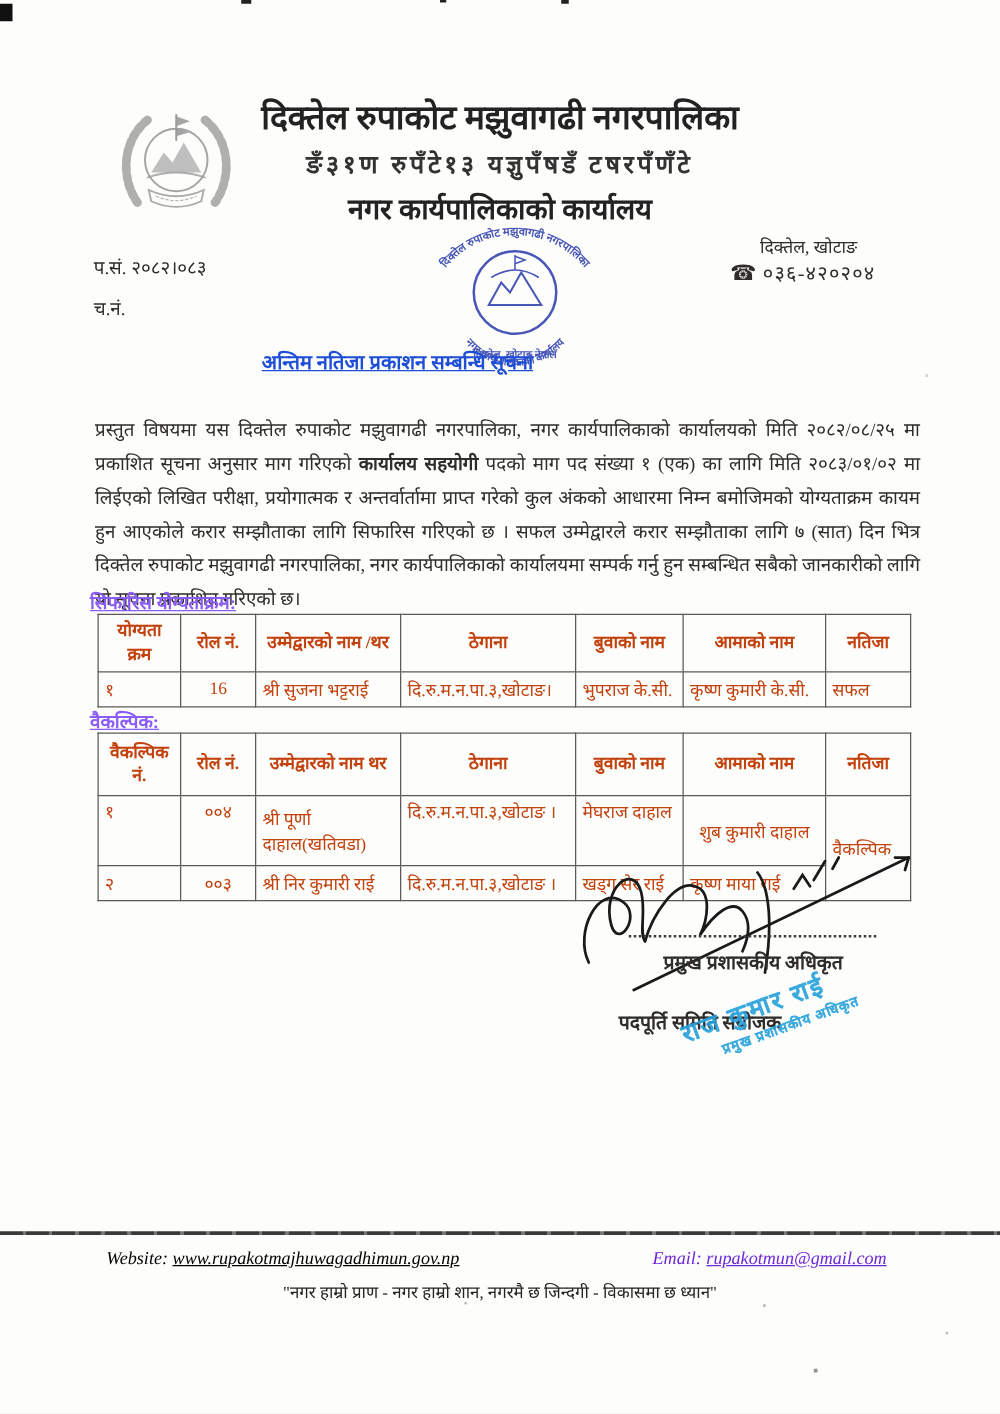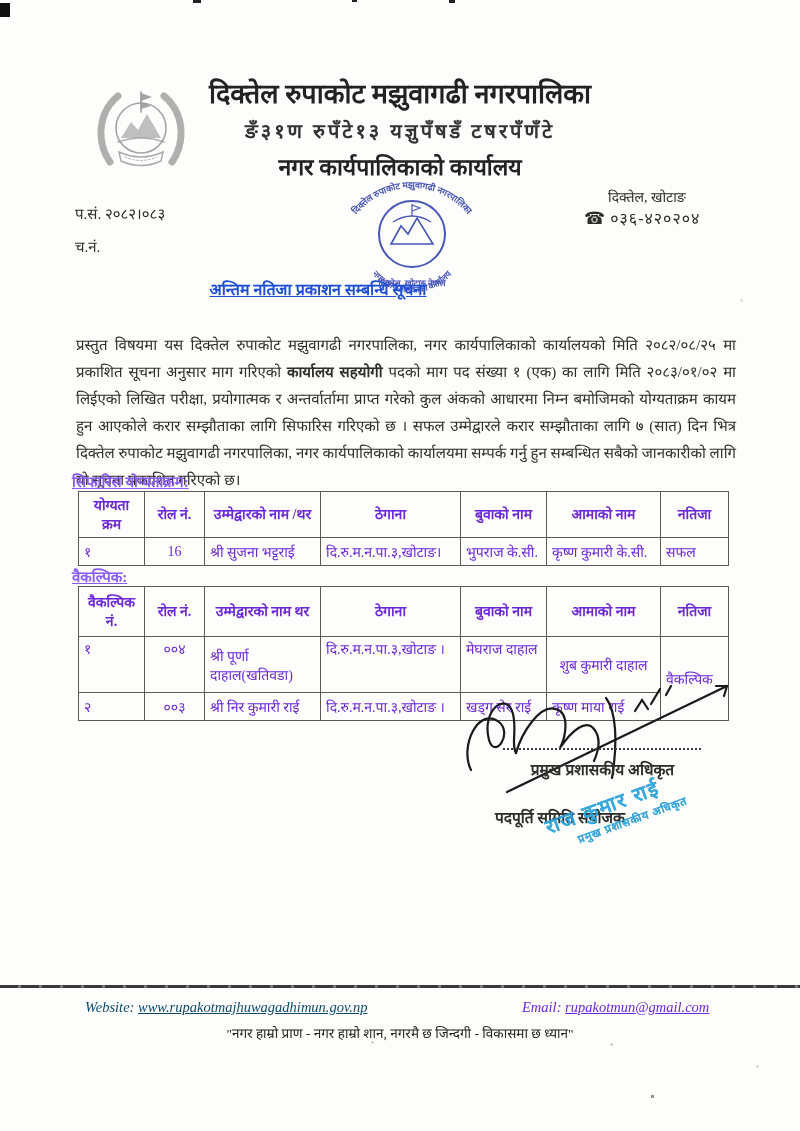--- a/index.html
+++ b/index.html
@@ -35,21 +35,21 @@
     position:absolute;left:76px;top:332px;width:660px;
     font-size:15px;line-height:27px;text-align:justify;margin:0;
   }
   .sec-label{
     position:absolute;left:72px;font-size:15px;font-weight:bold;
     text-decoration:underline;color:#8b5cf6;
   }
   
   table.doc{
     position:absolute;left:78px;border-collapse:collapse;table-layout:fixed;width:650px;
-    font-size:14px;color:#6d28d9;
+    font-size:14px;color:#c2410c;
   }
   table.doc th,table.doc td{
     border:1.6px solid #5d5a56;padding:2px 5px;vertical-align:middle;
     overflow:hidden;
   }
   table.doc th{font-weight:bold;text-align:center;line-height:19px;}
   td.c{text-align:center;}
   td.l{text-align:left;}
   
   .dotline{position:absolute;left:503px;top:748px;width:198px;border-bottom:2.5px dotted #3c3c3c;}
@@ -61,21 +61,21 @@
     transform:rotate(-20deg);transform-origin:0 100%;
     color:#2aa2dc;opacity:.92;text-shadow:0 0 .6px #2aa2dc;
   }
   .stamp2-name{font-size:20px;font-weight:bold;letter-spacing:2px;}
   .stamp2-title{font-size:11px;font-weight:bold;margin-left:26px;margin-top:1px;letter-spacing:1px;}
   
   .footline{
     position:absolute;left:0;top:985px;width:800px;height:3px;
     background:repeating-linear-gradient(90deg,#3a3a3a 0 18px,#777 18px 21px);
   }
-  .web{position:absolute;left:85px;top:999px;font-size:14.5px;font-style:italic;color:#0c4a6e;}
+  .web{position:absolute;left:85px;top:999px;font-size:14.5px;font-style:italic;color:#000000;}
   .mail{position:absolute;left:522px;top:999px;font-size:14.5px;font-style:italic;color:#6d28d9;}
   .u{text-decoration:underline;}
   .slogan{position:absolute;left:0;top:1024px;width:800px;text-align:center;font-size:13.5px;color:#262421;}
   .specks{position:absolute;left:0;top:0;width:1px;height:1px;background:transparent;
     box-shadow:652px 1096px 0 1px rgba(40,40,40,.5), 611px 1044px 0 .5px rgba(60,60,60,.4),
       757px 1066px 0 .5px rgba(70,70,70,.35), 372px 1042px 0 .5px rgba(60,60,60,.35),
       563px 455px 0 .5px rgba(80,80,80,.3), 741px 300px 0 .5px rgba(90,90,90,.3);}
 </style>
 </head>
 <body>

